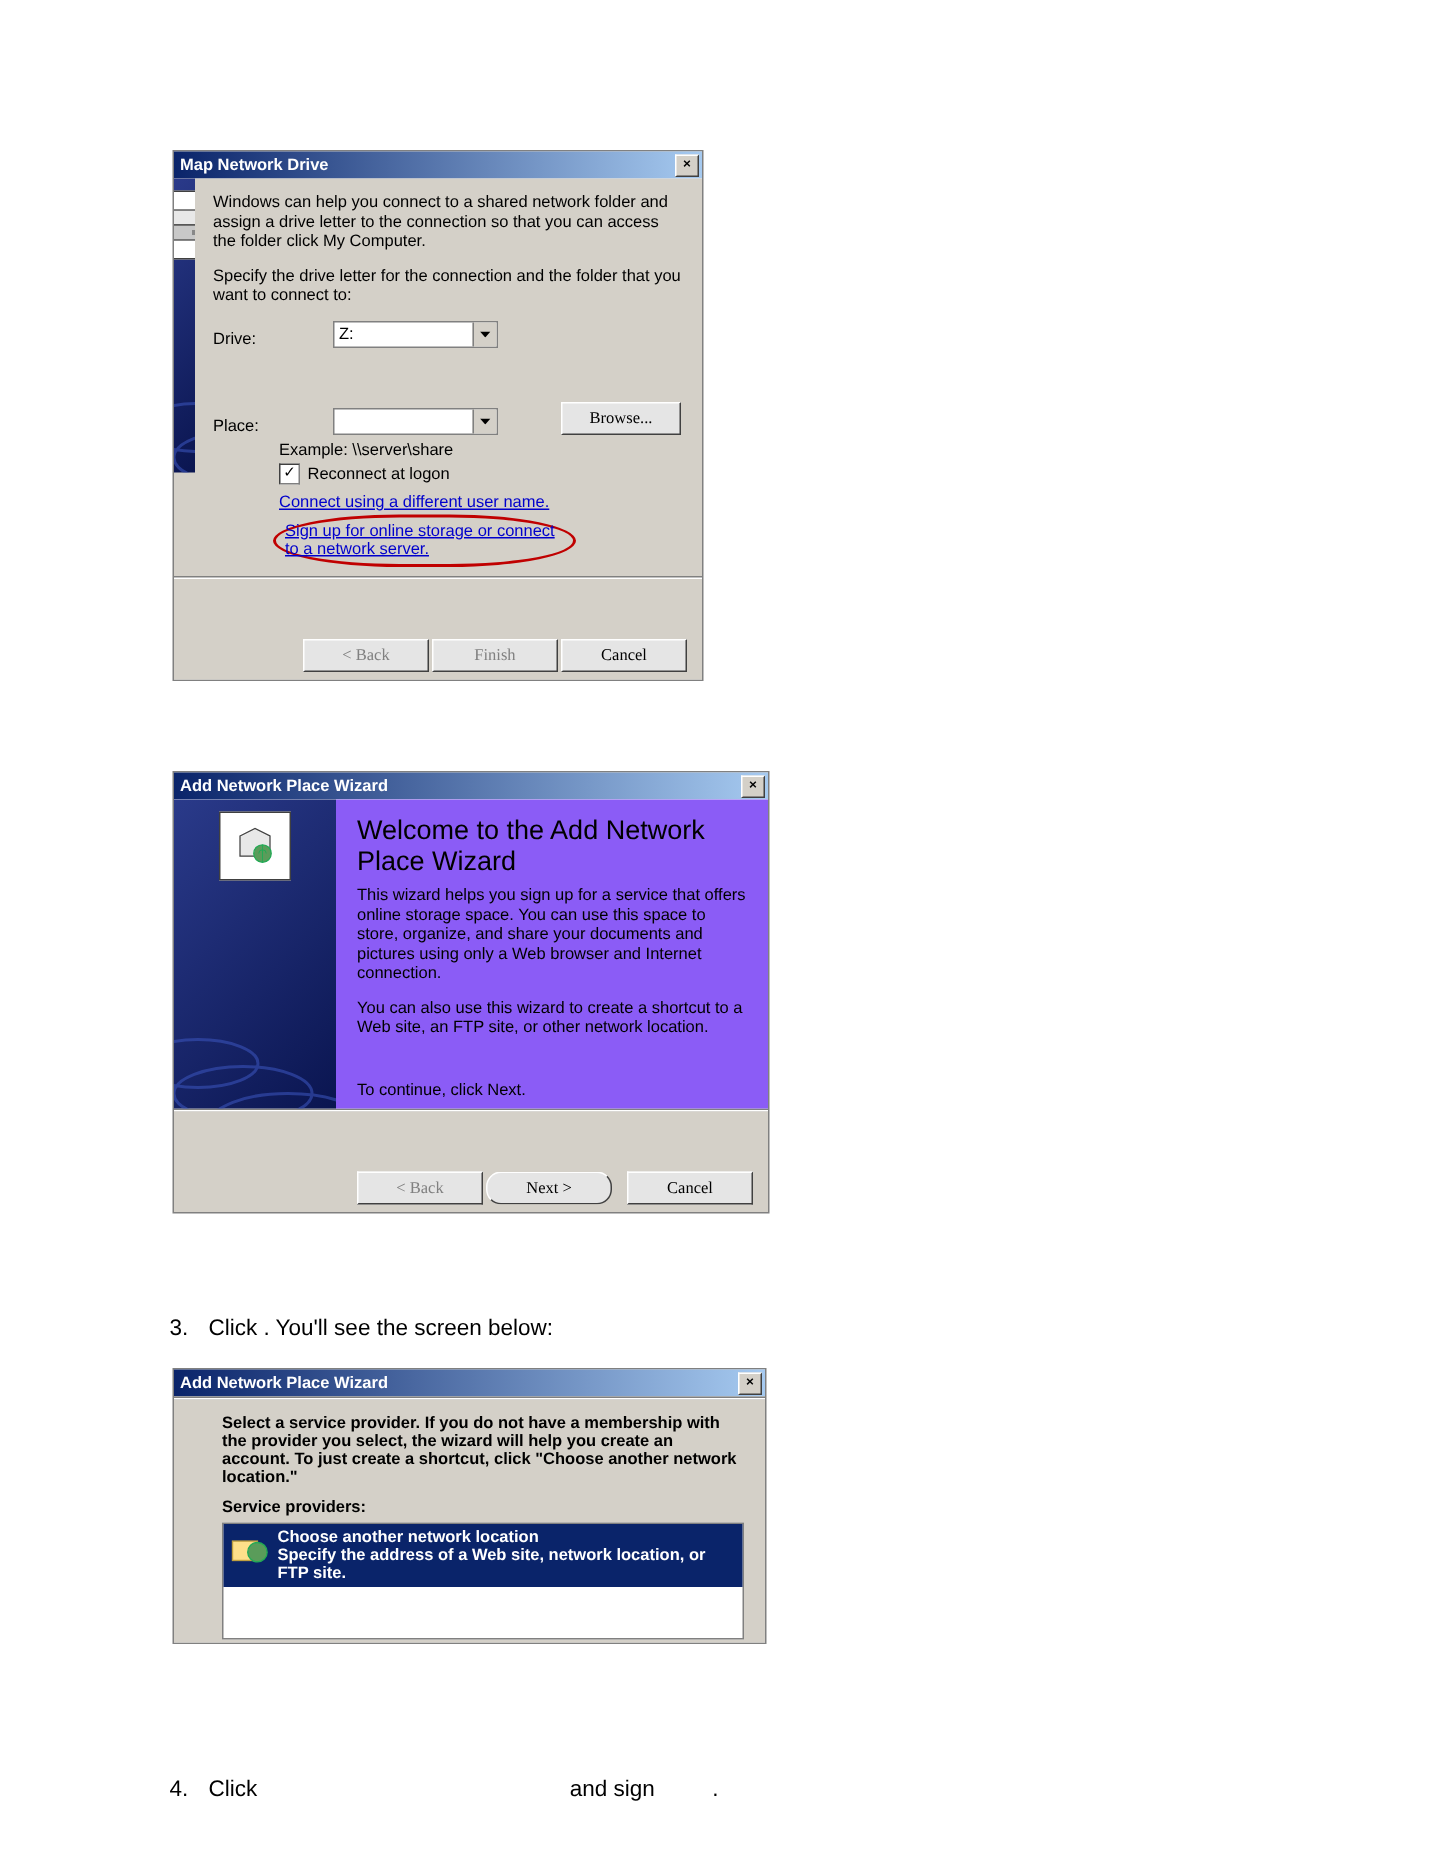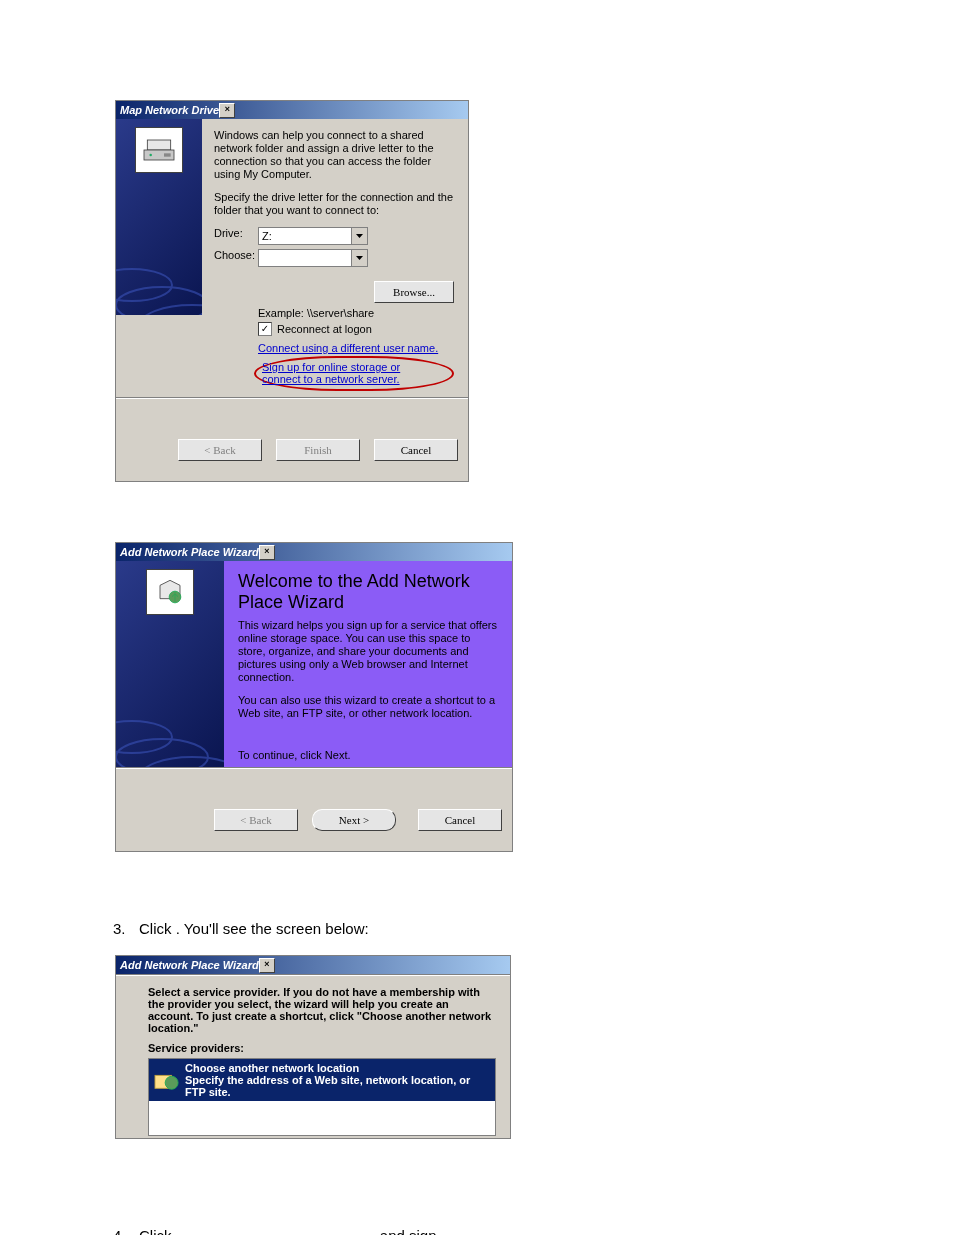--- a/index.html
+++ b/index.html
@@ -13,28 +13,28 @@
     padding: 100px 115px 60px 115px;
   }
   .dialog-frame {
     border: 1px solid #808080;
     margin-bottom: 60px;
     display: inline-block;
   }
   .titlebar {
     display: flex;
     align-items: center;
+    justify-content: space-between;
     height: 18px;
     font-size: 11px;
     font-weight: bold;
     color: #fff;
     padding: 0 2px 0 4px;
     background: linear-gradient(to right, #0a246a, #a6caf0);
     font-family: Tahoma, sans-serif;
-    font-style: italic;
   }
   .close-btn {
     width: 14px;
     height: 13px;
     background: #d4d0c8;
     border: 1px solid #fff;
     border-right-color: #404040;
     border-bottom-color: #404040;
     font-size: 9px;
     font-weight: bold;
@@ -73,21 +73,21 @@
     left: -14px;
   }
   .wizard-right {
     flex: 1;
     padding: 10px 14px 6px 12px;
     font-family: Tahoma, sans-serif;
     font-size: 11px;
     color: #000;
   }
   .intro-p { margin: 0 0 10px 0; line-height: 13px; }
-  .form-row { display: flex; align-items: flex-start; margin-bottom: 4px; }
+  .form-row { display: flex; align-items: flex-end; margin-bottom: 4px; gap: 36px; }
   .form-row .lbl { width: 44px; }
   .win-select {
     height: 18px;
     border: 1px solid #808080;
     background: #fff;
     display: flex;
     align-items: center;
     justify-content: space-between;
     font-size: 11px;
     padding: 0 0 0 3px;
@@ -126,22 +126,22 @@
     border: 2px solid #c00000;
     border-radius: 50% / 60%;
     padding: 3px 12px 4px 6px;
     margin-left: 40px;
     margin-top: 2px;
     display: inline-block;
   }
   .button-row {
     display: flex;
     justify-content: flex-end;
-    gap: 14px;
-    padding: 8px 10px 20px 10px;
+    gap: 2px;
+    padding: 8px 10px 5px 10px;
     background: #d4d0c8;
   }
   .divider-line { height:1px;background:#808080;border-bottom:1px solid #fff; }
 
   
   .d2-right {
     flex: 1;
     padding: 10px 14px 6px 14px;
     font-family: Tahoma, sans-serif;
     font-size: 11px;
@@ -191,21 +191,21 @@
     font-weight: bold;
   }
   .d3-listbox {
     border: 1px solid #808080;
     background: #fff;
     height: 76px;
     margin-top: 4px;
   }
   .d3-listitem {
     display: flex;
-    align-items: center;
+    align-items: flex-start;
     padding: 3px 4px;
   }
   .d3-listitem.selected { background: #0a246a; color: #fff; }
   .d3-listitem .li-icon {
     width: 30px; height: 26px;
     display:flex;align-items:center;justify-content:center;
     margin-right: 4px;
   }
   .d3-listitem .li-text { font-size: 11px; line-height: 12px; }
 </style>
@@ -232,37 +232,37 @@
         </div>
         <svg class="wizard-left-pattern" width="160" height="160" viewBox="0 0 160 160">
           <g fill="none" stroke="#3a52b8" stroke-width="2" opacity="0.6">
             <ellipse cx="30" cy="110" rx="40" ry="16"></ellipse>
             <ellipse cx="60" cy="130" rx="46" ry="18"></ellipse>
             <ellipse cx="90" cy="150" rx="52" ry="20"></ellipse>
           </g>
         </svg>
       </div>
       <div class="wizard-right">
-        <p class="intro-p">Windows can help you connect to a shared network folder and assign a drive letter to the connection so that you can access the folder using My Computer.</p>
+        <p class="intro-p">Windows can help you connect to a shared network folder and assign a drive letter to the connection so that you can access the folder click My Computer.</p>
         <p class="intro-p">Specify the drive letter for the connection and the folder that you want to connect to:</p>
 
         <div class="form-row">
           <span class="lbl">Drive:</span>
           <div class="win-select" style="width:110px;">
             <span>Z:</span>
             <span class="dd-arrow">
               <svg width="7" height="4">
                   <polygon points="0,0 7,0 3.5,4" fill="#000"></polygon>
                 </svg>
             </span>
           </div>
         </div>
 
         <div class="form-row">
-          <span class="lbl">Choose:</span>
+          <span class="lbl">Place:</span>
           <div class="win-select" style="width:110px;">
             <span></span>
             <span class="dd-arrow">
               <svg width="7" height="4">
                   <polygon points="0,0 7,0 3.5,4" fill="#000"></polygon>
                 </svg>
             </span>
           </div>
           <span class="win-btn" style="margin-left:6px;width:58px;">Browse...</span>
         </div>

